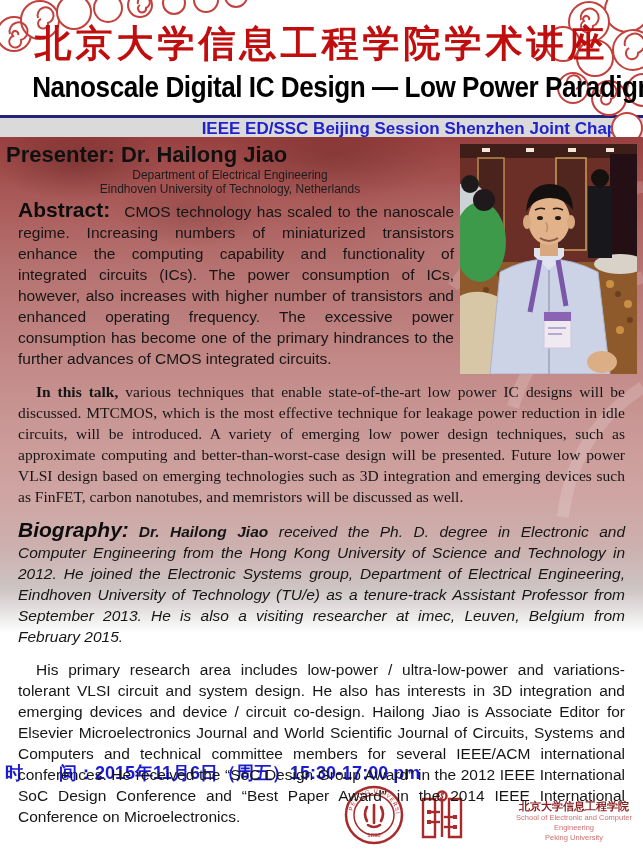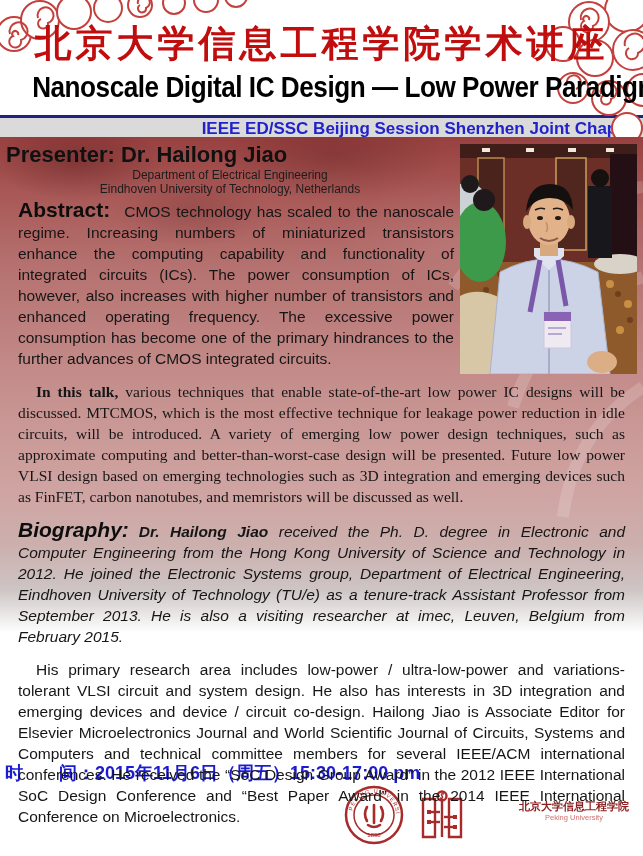--- a/index.html
+++ b/index.html
@@ -251,18 +251,19 @@
         <g fill="#a82a2a">
           <rect x="11" y="20" width="4" height="4"></rect>
           <rect x="11" y="30" width="4" height="4"></rect>
           <rect x="37" y="25" width="4" height="4"></rect>
           <rect x="37" y="35" width="4" height="4"></rect>
         </g>
       </svg>
 
       <div class="school-text">
         <div class="school-cn">北京大学信息工程学院</div>
+        <div class="school-en">School of Electronic and Computer Engineering</div>
         <div class="school-en">Peking University</div>
       </div>
     </div>
   </div>
 
 </div>
 
 </body></html>

